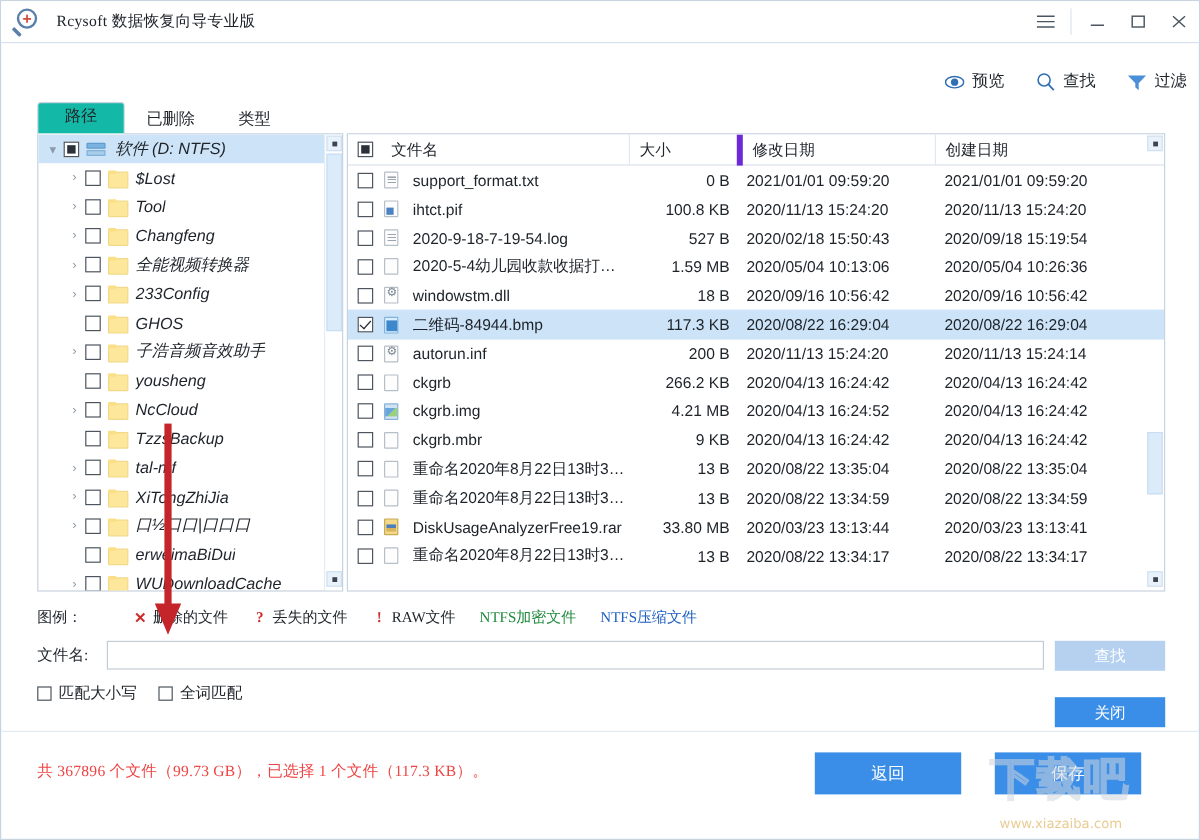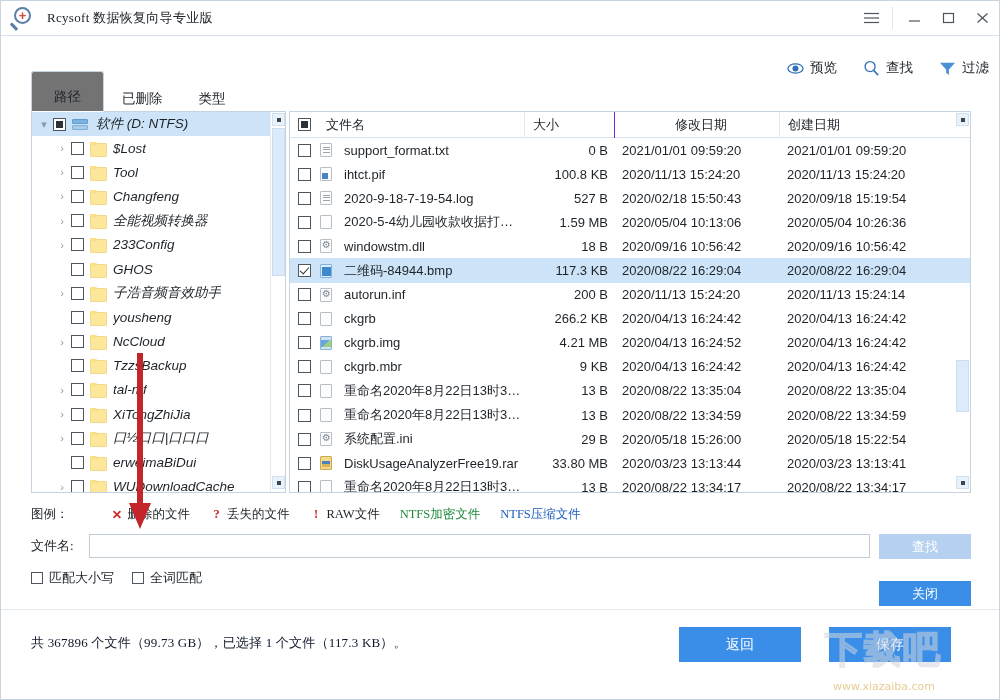--- a/index.html
+++ b/index.html
@@ -74,22 +74,22 @@
   .tabs {
     position: absolute; left: 30px; top: 86px;
     display: flex; align-items: flex-end; height: 25px;
   }
   .tab {
     padding: 2px 18px 4px 18px; font-size: 13.5px; color: #1f242a;
     cursor: default; position: relative; top: 0;
   }
   .tab.active {
     border: 1px solid #c6d3e0; border-bottom: 1px solid #ffffff;
-    background: #737373; border-radius: 3px 3px 0 0;
-    padding: 16px 22px 5px 22px;
+    background: #14b8a6; border-radius: 3px 3px 0 0;
+    padding: 2px 22px 5px 22px;
     z-index: 3;
   }
 
   
   .panels {
     position: absolute; left: 30px; top: 110px;
     width: 940px; height: 382px;
   }
   .tree-panel {
     position: absolute; left: 0; top: 0; width: 255px; height: 382px;
@@ -171,21 +171,21 @@
 
   
   .list-head {
     display: flex; height: 26px; align-items: center;
     border-bottom: 1px solid #d9e3ed; background: #ffffff;
     font-size: 13px; color: #1d2329; position: relative;
   }
   .lh-chk { width: 28px; display: flex; justify-content: center; }
   .lh-name { flex: 1; padding-left: 8px; }
   .lh-size { width: 90px; text-align: left; border-left: 1px solid #e0e8f0; padding-left: 8px; height:26px; line-height:26px;}
-  .lh-mod  { width: 165px; border-left: 1px solid #6d28d9; padding-left: 8px; height:26px; line-height:26px;text-align:center;}
+  .lh-mod  { width: 165px; border-left: 5px solid #6d28d9; padding-left: 8px; height:26px; line-height:26px;}
   .lh-crt  { width: 175px; border-left: 1px solid #e0e8f0; padding-left: 8px; height:26px; line-height:26px;}
   .lh-pad  { width: 16px; }
 
   .list-body { position: relative; height: 354px; overflow: hidden; }
   .row {
     display: flex; align-items: center; height: 24.1px; font-size: 13px;
     color: #1d2329;
   }
   .row.sel { background: #cde3f7; }
   .r-chk { width: 28px; display: flex; justify-content: center; }
@@ -264,21 +264,21 @@
     display:flex; align-items:center; justify-content:center;
     font-family:"Liberation Serif","DejaVu Serif",serif;
   }
 
   
   .footer-sep {
     position:absolute; left:0; top:608px; width:998px; height:1px;
     background:#e2eaf2;
   }
   .status {
-    position:absolute; left: 30px; top: 633px; font-size: 13px; color:#0f172a;
+    position:absolute; left: 30px; top: 633px; font-size: 13px; color:#ef4444;
     font-family:"Liberation Serif","DejaVu Serif",serif; letter-spacing:.2px;
   }
   .btn-back {
     position:absolute; left: 678px; top: 626px; width: 122px; height: 35px;
     background:#3b8ee8; color:#fff; font-size:14px; border:none;
     display:flex; align-items:center; justify-content:center;
     font-family:"Liberation Serif","DejaVu Serif",serif;
   }
   .btn-save {
     position:absolute; left: 828px; top: 626px; width: 122px; height: 35px;
@@ -678,33 +678,20 @@
             <div class="r-size">13 B</div>
             <div class="r-mod">2020/08/22 13:34:59</div>
             <div class="r-crt">2020/08/22 13:34:59</div>
             <div class="r-pad"></div>
           </div>
           <div class="row">
             <div class="r-chk">
               <div class="chk" style="margin: 0px;"></div>
             </div>
             <div class="r-icon">
-              <div class="fi gear"></div>
-            </div>
-            <div class="r-name">系统配置.ini</div>
-            <div class="r-size">29 B</div>
-            <div class="r-mod">2020/05/18 15:26:00</div>
-            <div class="r-crt">2020/05/18 15:22:54</div>
-            <div class="r-pad"></div>
-          </div>
-          <div class="row">
-            <div class="r-chk">
-              <div class="chk" style="margin: 0px;"></div>
-            </div>
-            <div class="r-icon">
               <div class="fi rar"></div>
             </div>
             <div class="r-name">DiskUsageAnalyzerFree19.rar</div>
             <div class="r-size">33.80 MB</div>
             <div class="r-mod">2020/03/23 13:13:44</div>
             <div class="r-crt">2020/03/23 13:13:41</div>
             <div class="r-pad"></div>
           </div>
           <div class="row">
             <div class="r-chk">

